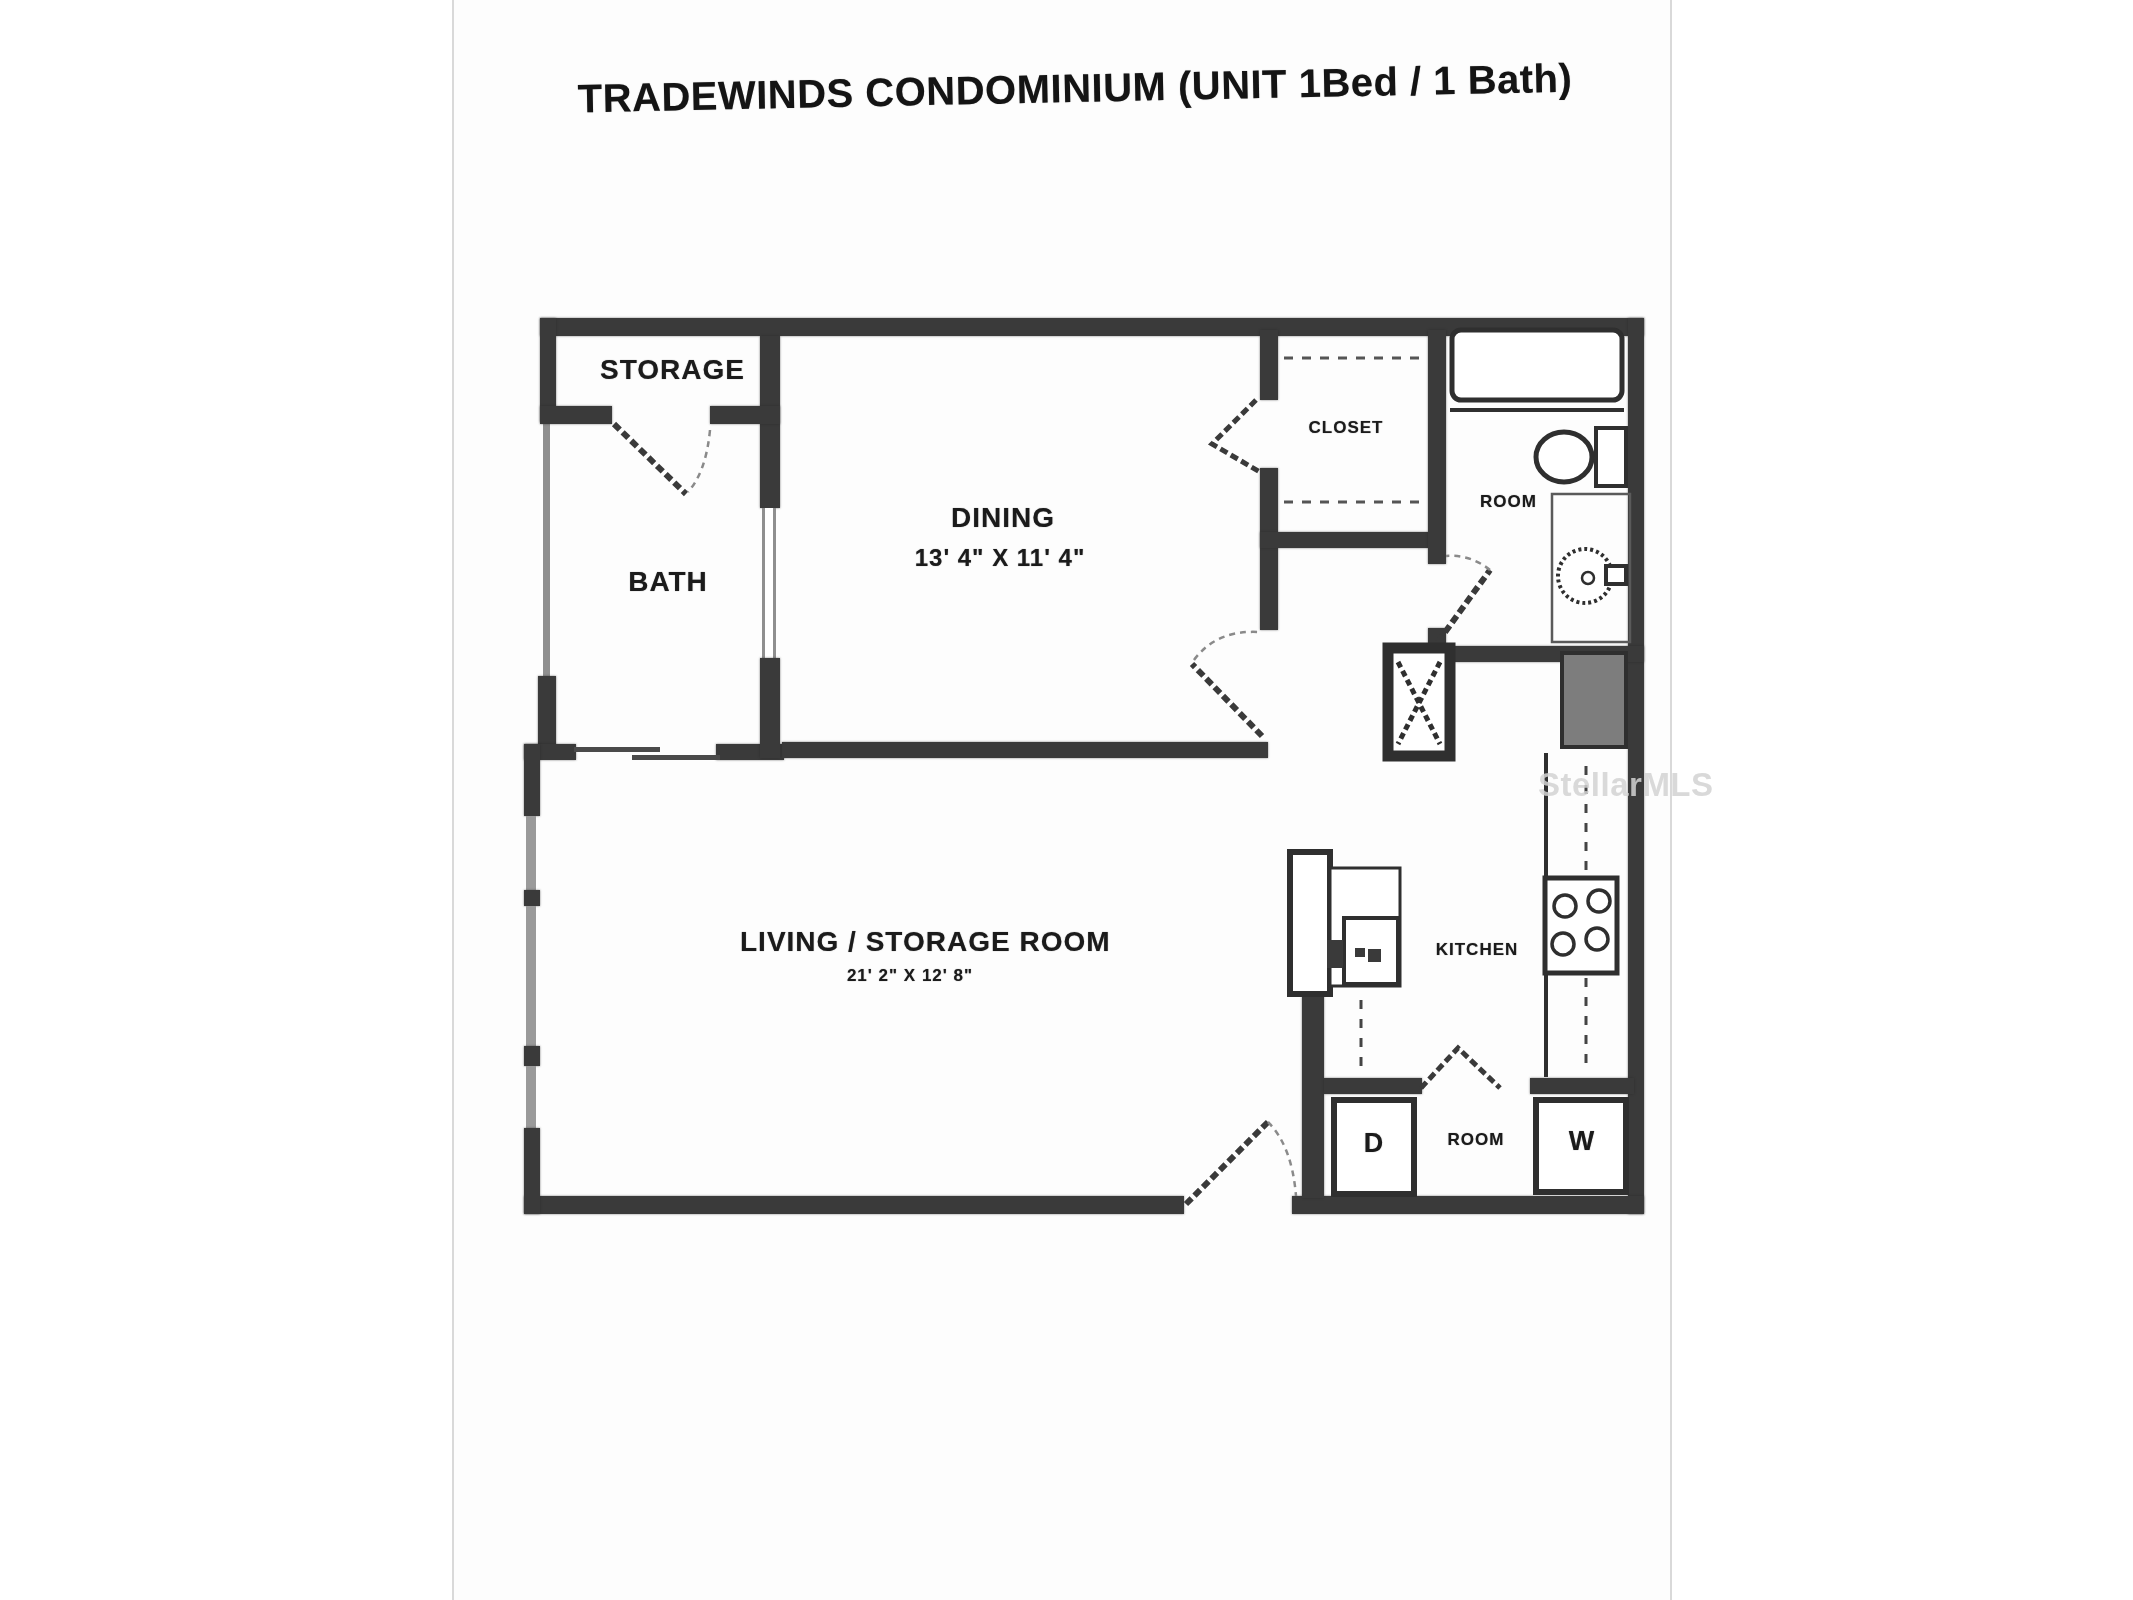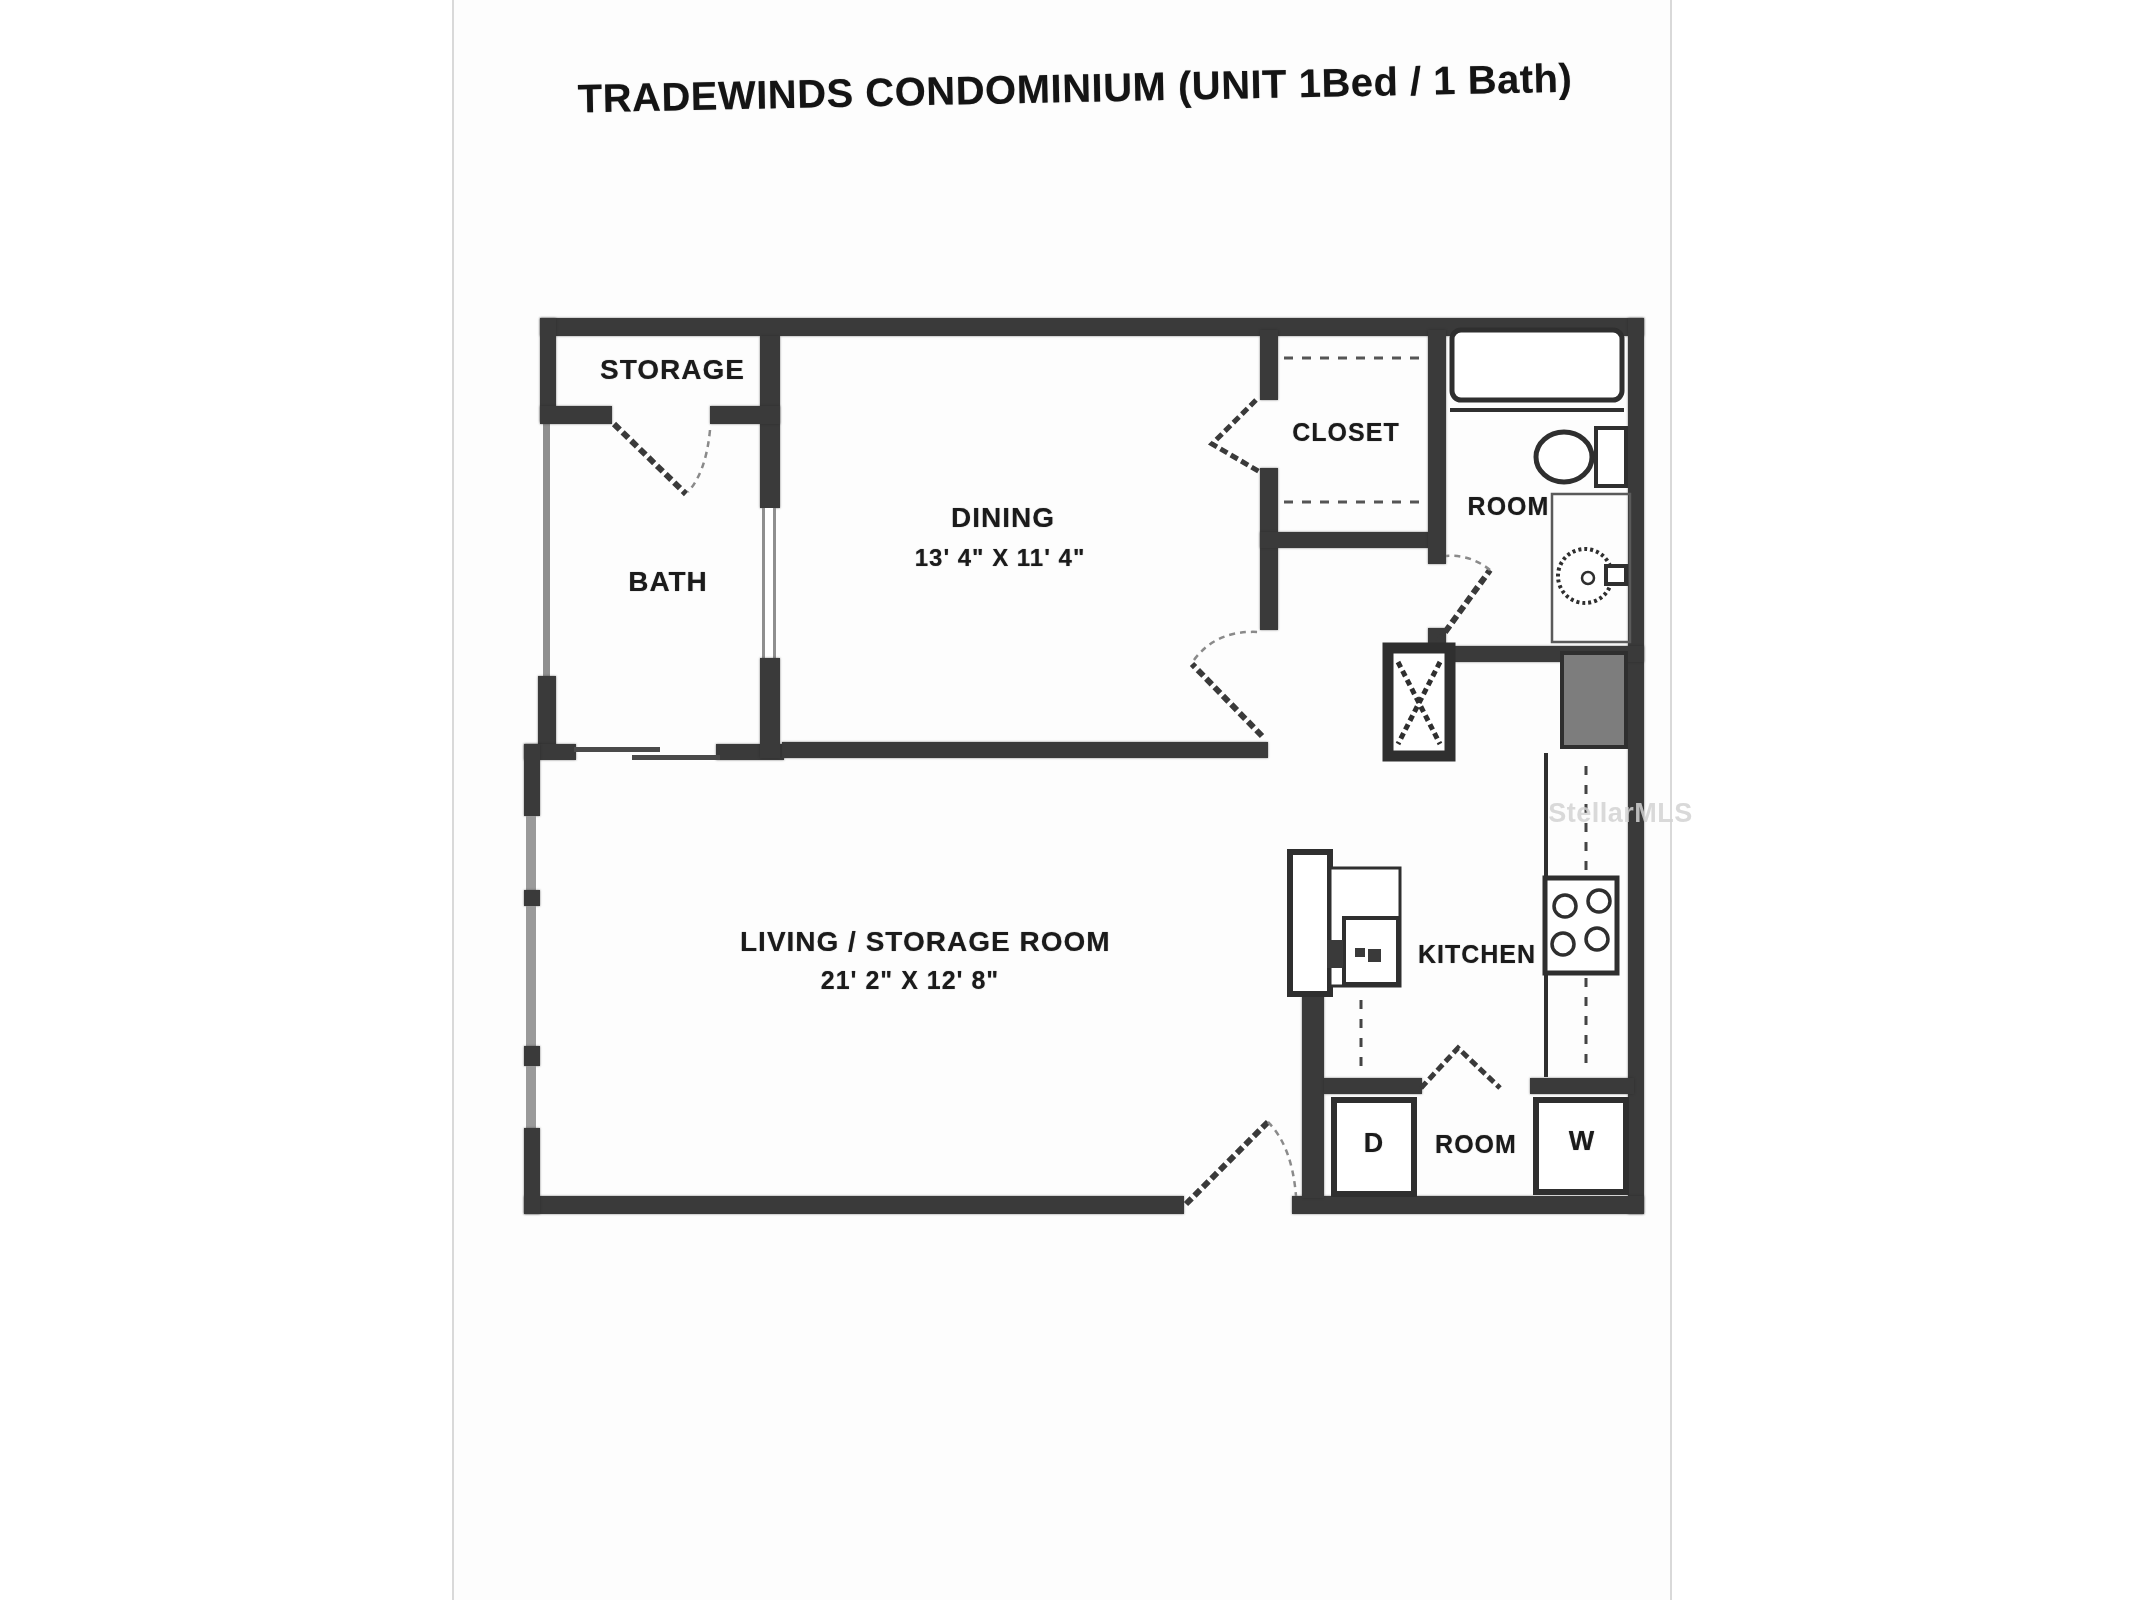--- a/index.html
+++ b/index.html
@@ -14,23 +14,23 @@
   .w{position:absolute;display:block;background:#3a3a3a;box-shadow:0 0 2px rgba(40,40,40,.6);}
   .screen{background:#8f8f8f;box-shadow:none;}
   .win{background:#9a9a9a;box-shadow:none;}
   .window-v{position:absolute;display:block;background:#ffffff;border-left:3px solid #8f8f8f;
             border-right:3px solid #8f8f8f;box-sizing:border-box;}
   .slider{position:absolute;display:block;background:#4a4a4a;}
   .lbl{position:absolute;text-align:center;font-weight:bold;color:#1b1b1b;
        letter-spacing:1px;text-shadow:0 0 1px rgba(20,20,20,.55);white-space:nowrap;}
   .dim{font-size:24px;}
   .room{font-size:28px;}
-  .small{font-size:25px;}
+  .small{font-size:17px;}
   .appl{font-size:27px;}
-  .wm{position:absolute;left:1538px;top:798px;width:165px;text-align:center;font-size:27px;
+  .wm{position:absolute;left:1538px;top:766px;width:165px;text-align:center;font-size:33px;
       font-weight:bold;color:rgba(210,210,210,.85);letter-spacing:.5px;z-index:30;}
   svg.overlay{position:absolute;left:0;top:0;z-index:5;}
   .lbl{z-index:10;}
 </style>
 </head>
 <body>
 
 <div class="stage">
 
   <div class="page"></div>

